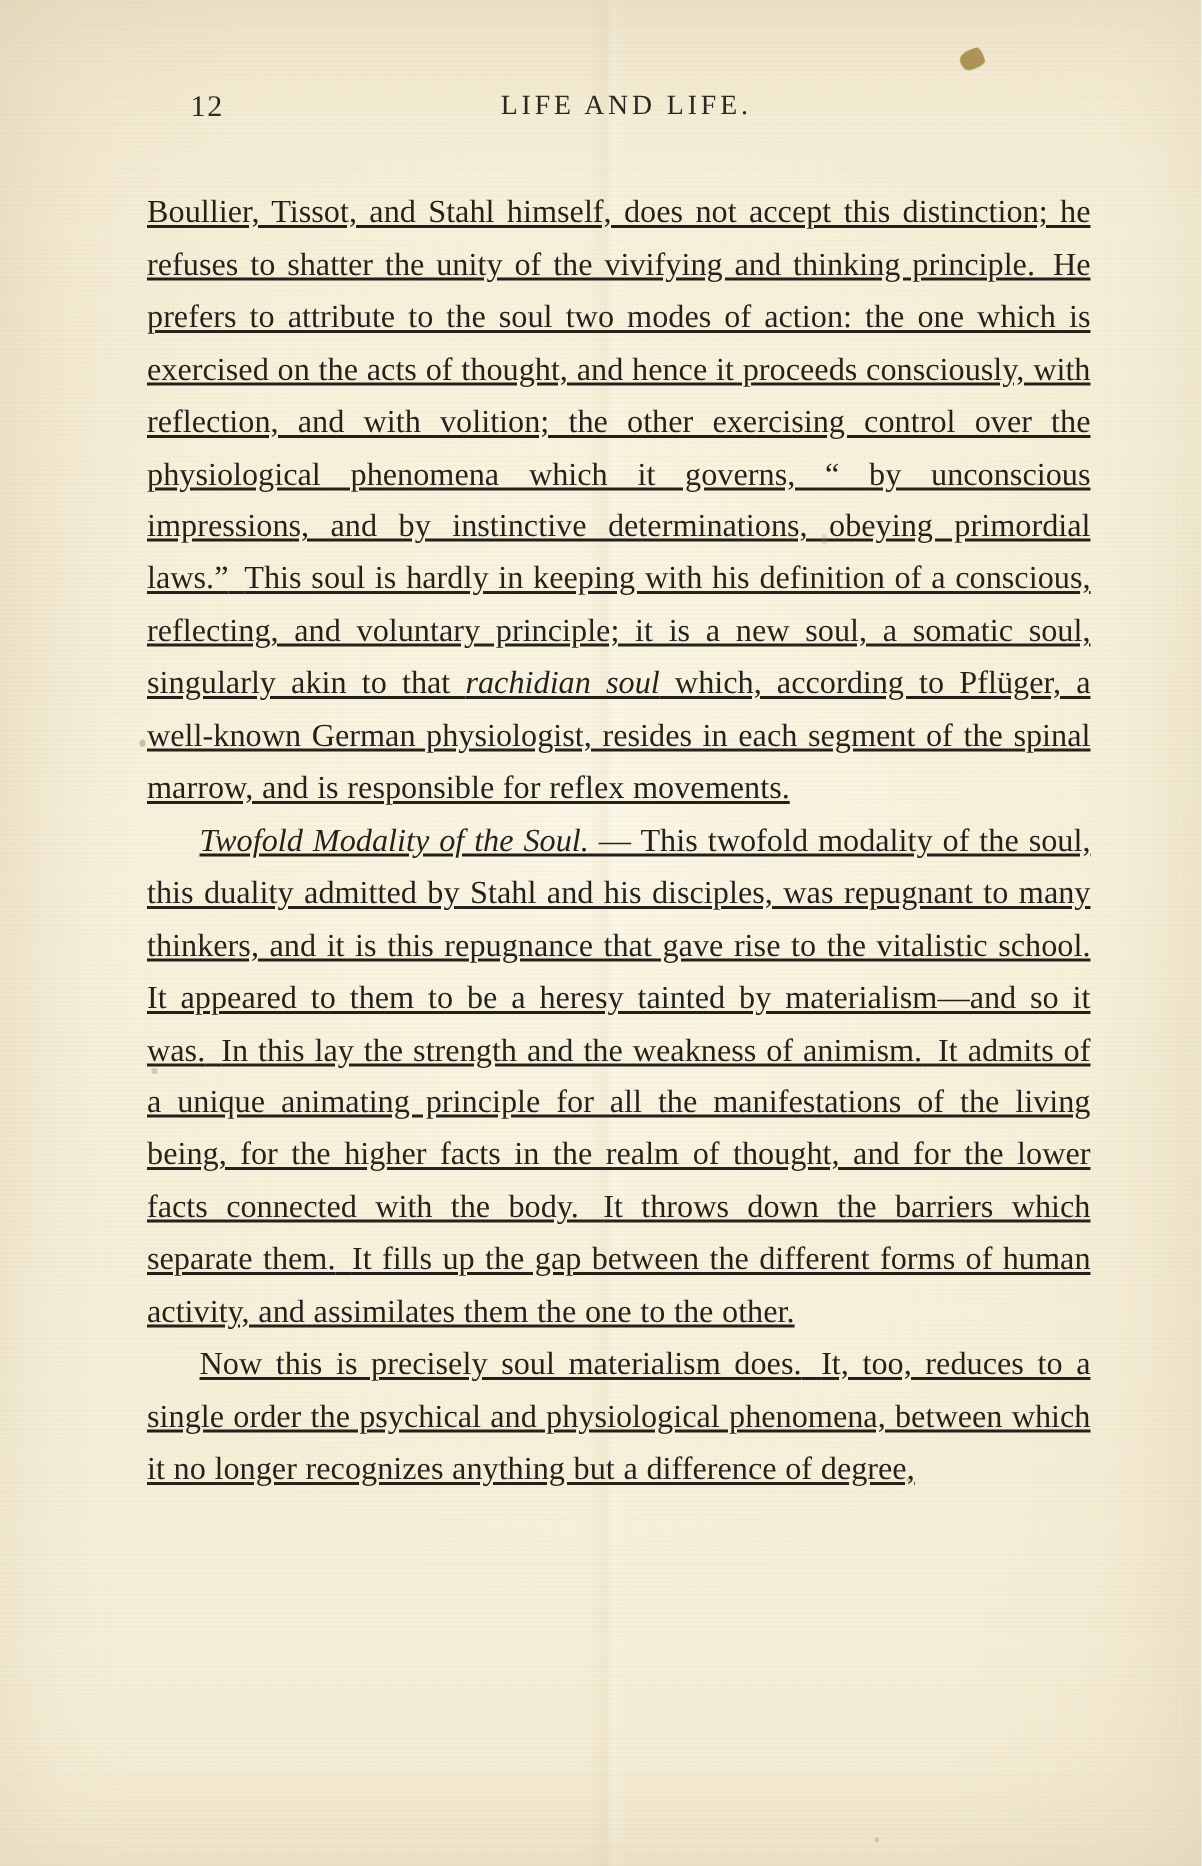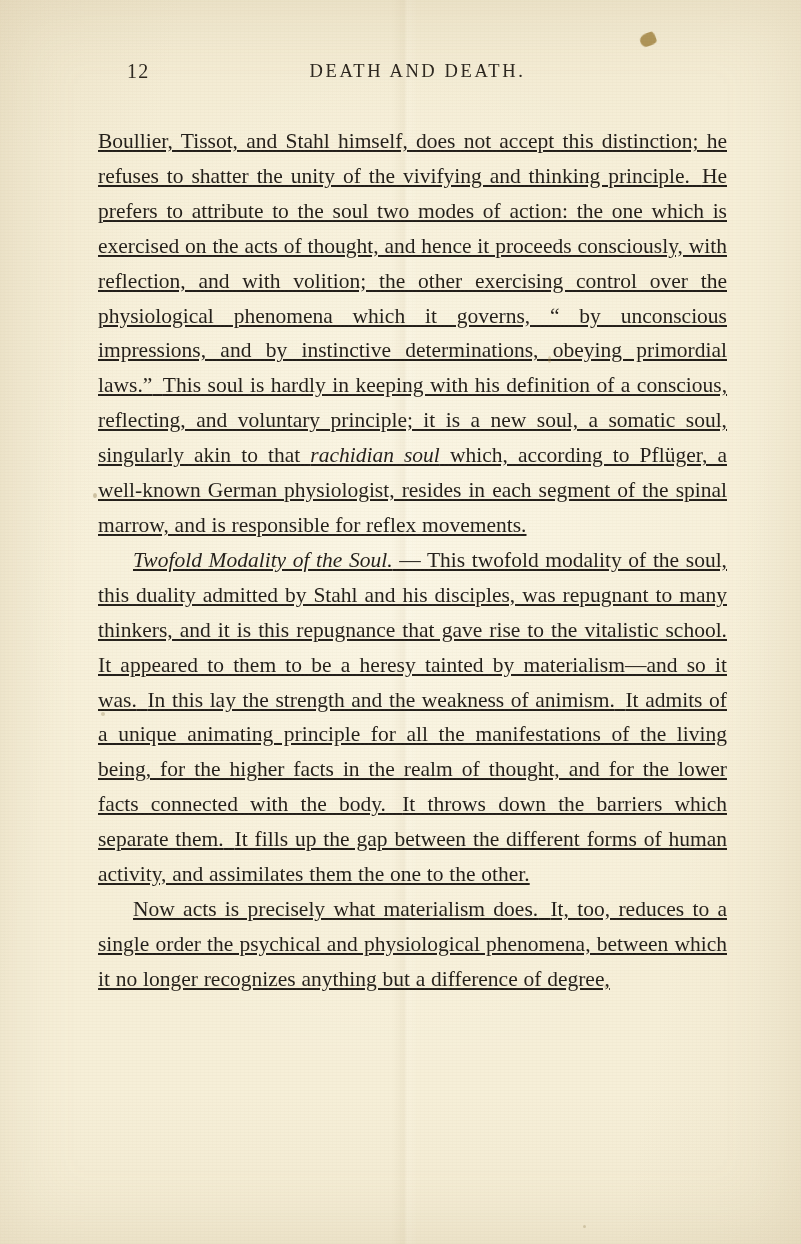--- a/index.html
+++ b/index.html
@@ -191,27 +191,27 @@
 </style>
 </head>
 <body>
 
 <div id="page">
 
   <div id="crease"></div>
 
   <div id="running-head">
     <div id="folio">12</div>
-    <div id="head-title">DEATH AND DEATH.</div>
+    <div id="head-title">LIFE AND LIFE.</div>
   </div>
 
   <div id="body-text">
       <p class="no-indent"><span>Boullier, Tissot, and Stahl himself, does not accept this distinction; he refuses to shatter the unity of the vivifying and thinking principle.</span><span class="wsp"> </span><span>He prefers to attribute to the soul two modes of action: the one which is exercised on the acts of thought, and hence it proceeds consciously, with reflection, and with volition; the other exercising control over the physiological phenomena which it governs, “ by unconscious impressions, and by instinctive determinations, obeying primordial laws.”</span><span class="wsp"> </span><span>This soul is hardly in keeping with his definition of a conscious, reflecting, and voluntary principle; it is a new soul, a somatic soul, singularly akin to that </span><span class="ital">rachidian soul</span><span> which, according to Pflüger, a well-known German physiologist, resides in each segment of the spinal marrow, and is responsible for reflex movements.</span></p>
       <p><span class="ital">Twofold Modality of the Soul.</span><span> — This twofold modality of the soul, this duality admitted by Stahl and his disciples, was repugnant to many thinkers, and it is this repugnance that gave rise to the vitalistic school.</span><span class="wsp"> </span><span>It appeared to them to be a heresy tainted by materialism—and so it was.</span><span class="wsp"> </span><span>In this lay the strength and the weakness of animism.</span><span class="wsp"> </span><span>It admits of a unique animating principle for all the manifestations of the living being, for the higher facts in the realm of thought, and for the lower facts connected with the body.</span><span class="wsp"> </span><span>It throws down the barriers which separate them.</span><span class="wsp"> </span><span>It fills up the gap between the different forms of human activity, and assimilates them the one to the other.</span></p>
-      <p><span>Now acts is precisely what materialism does.</span><span class="wsp"> </span><span>It, too, reduces to a single order the psychical and physiological phenomena, between which it no longer recognizes anything but a difference of degree,</span></p>
+      <p><span>Now this is precisely soul materialism does.</span><span class="wsp"> </span><span>It, too, reduces to a single order the psychical and physiological phenomena, between which it no longer recognizes anything but a difference of degree,</span></p>
     </div>
 
   <div class="blemish" id="blemish-corner"></div>
   <div class="blemish" id="speck-a"></div>
   <div class="blemish" id="speck-b"></div>
   <div class="blemish" id="speck-c"></div>
   <div class="blemish" id="speck-d"></div>
   <div class="blemish" id="speck-e"></div>
 
   <div id="grain"></div>

